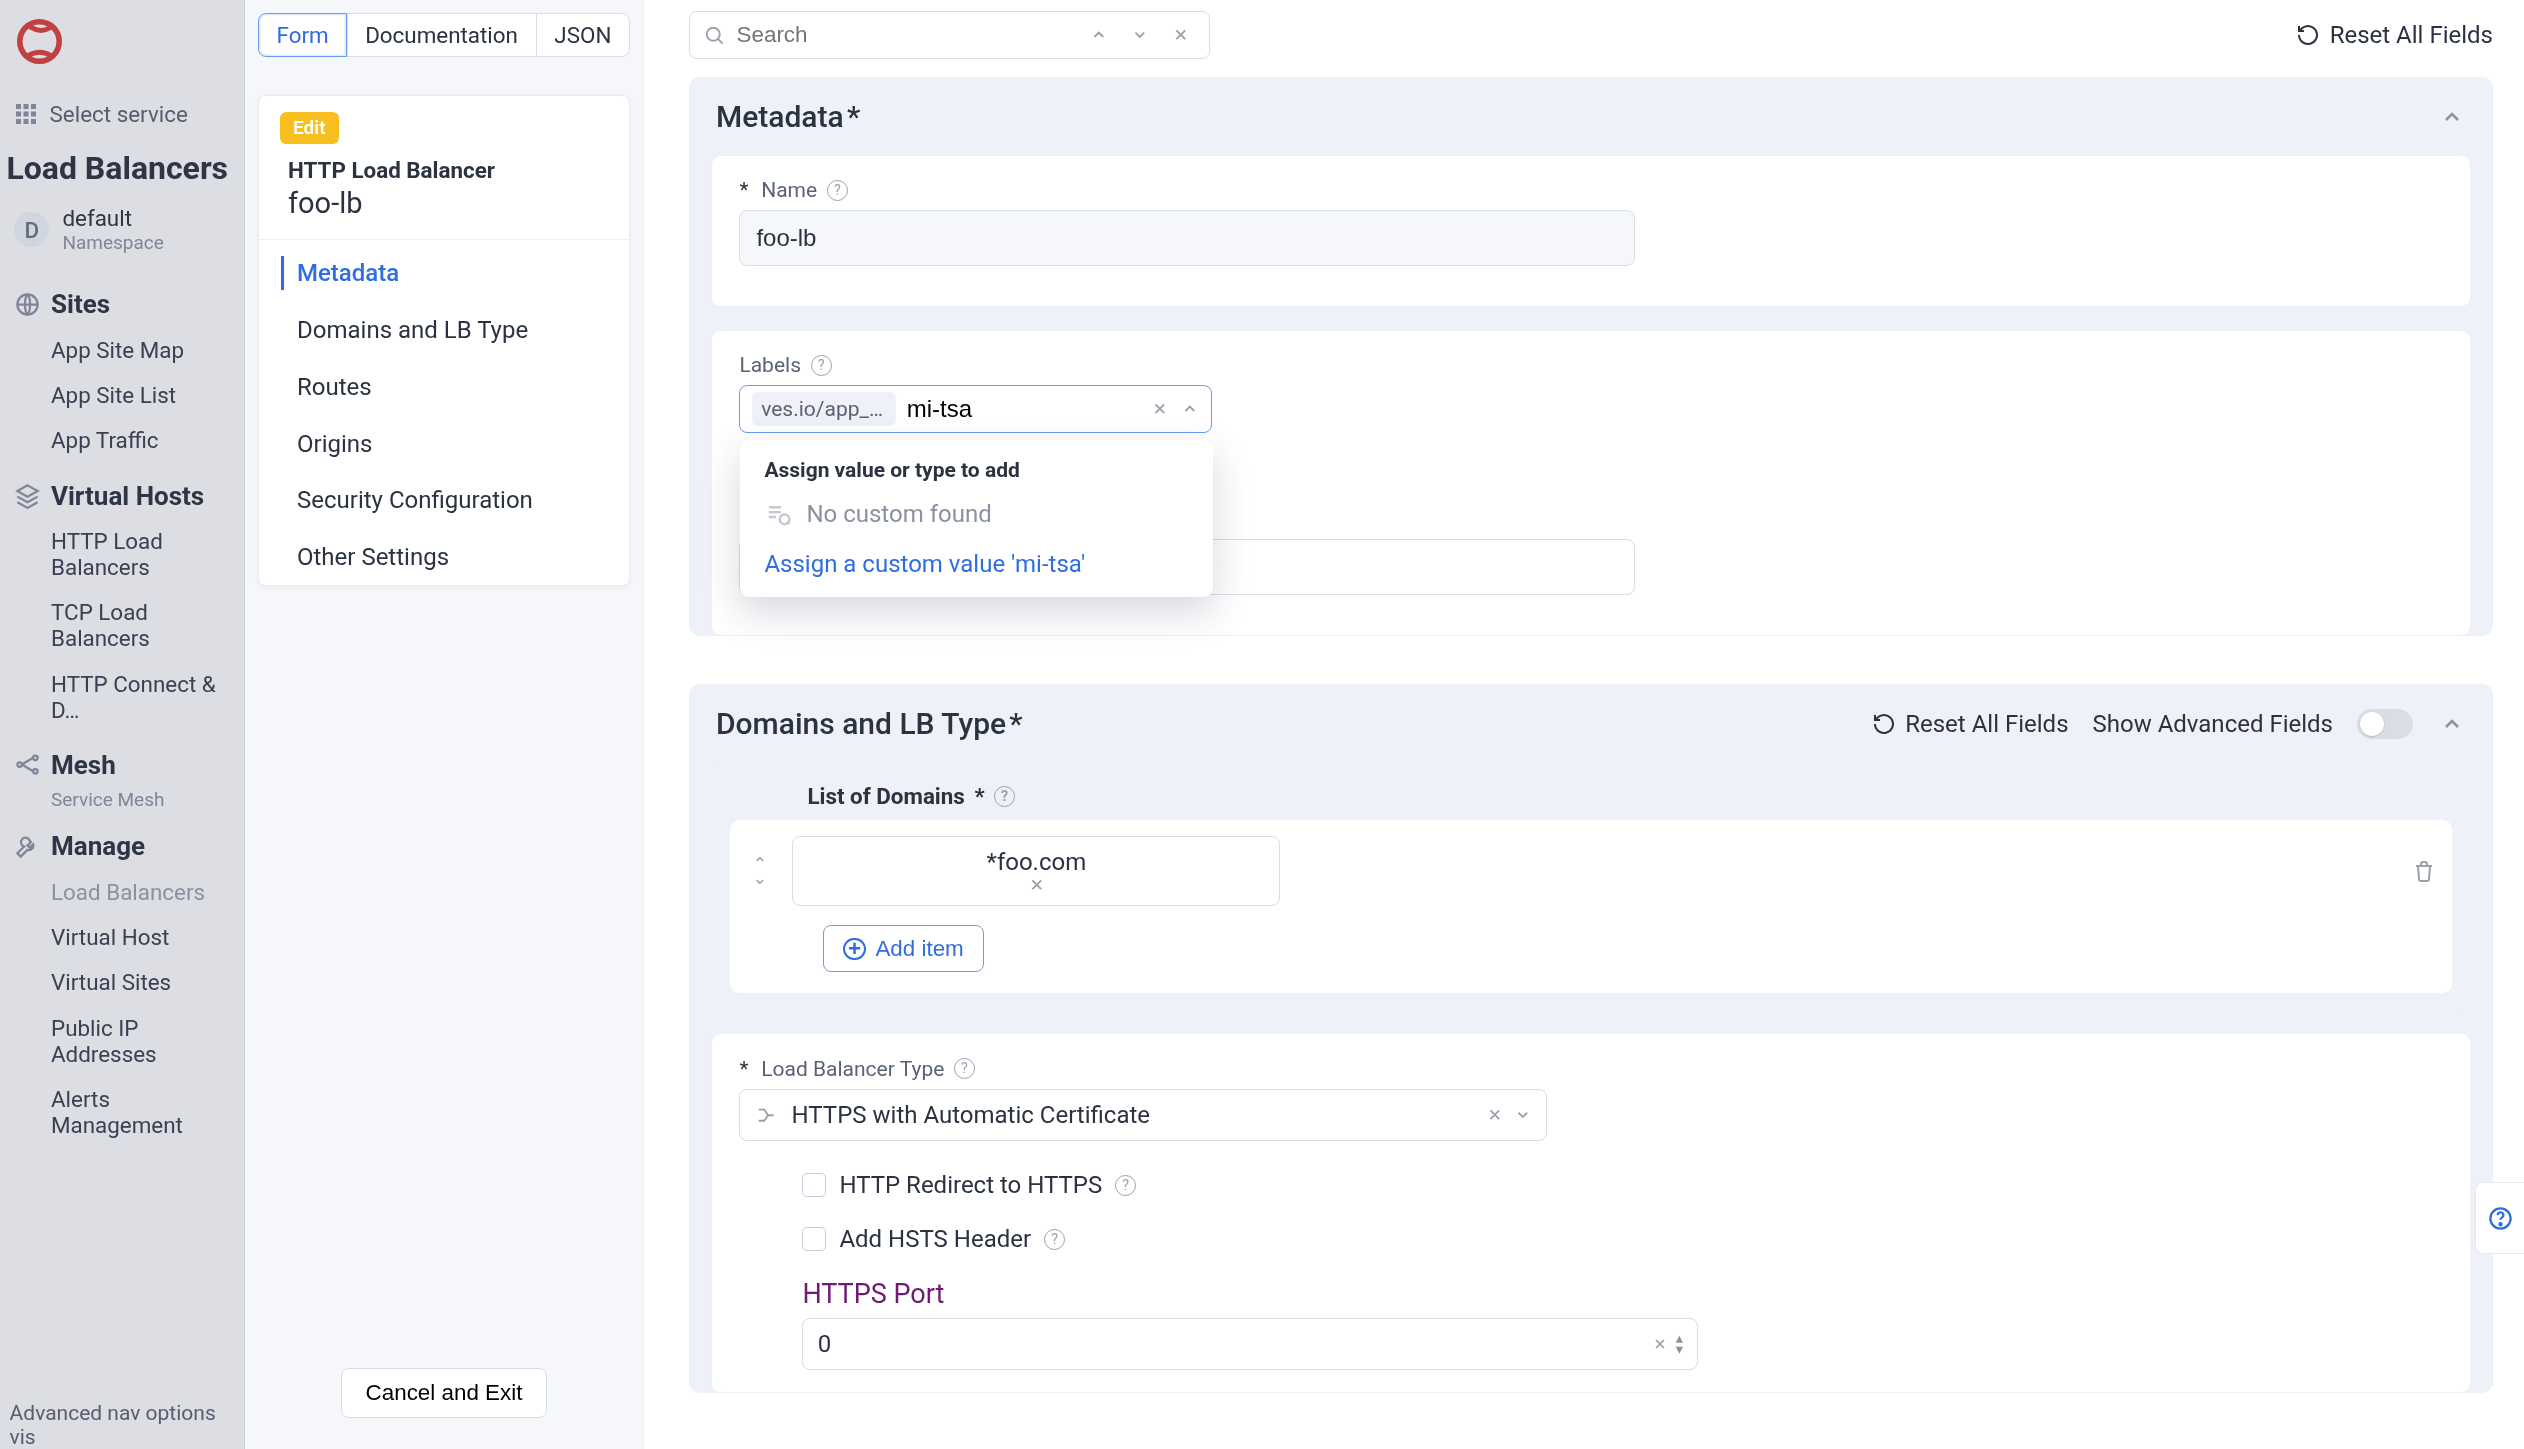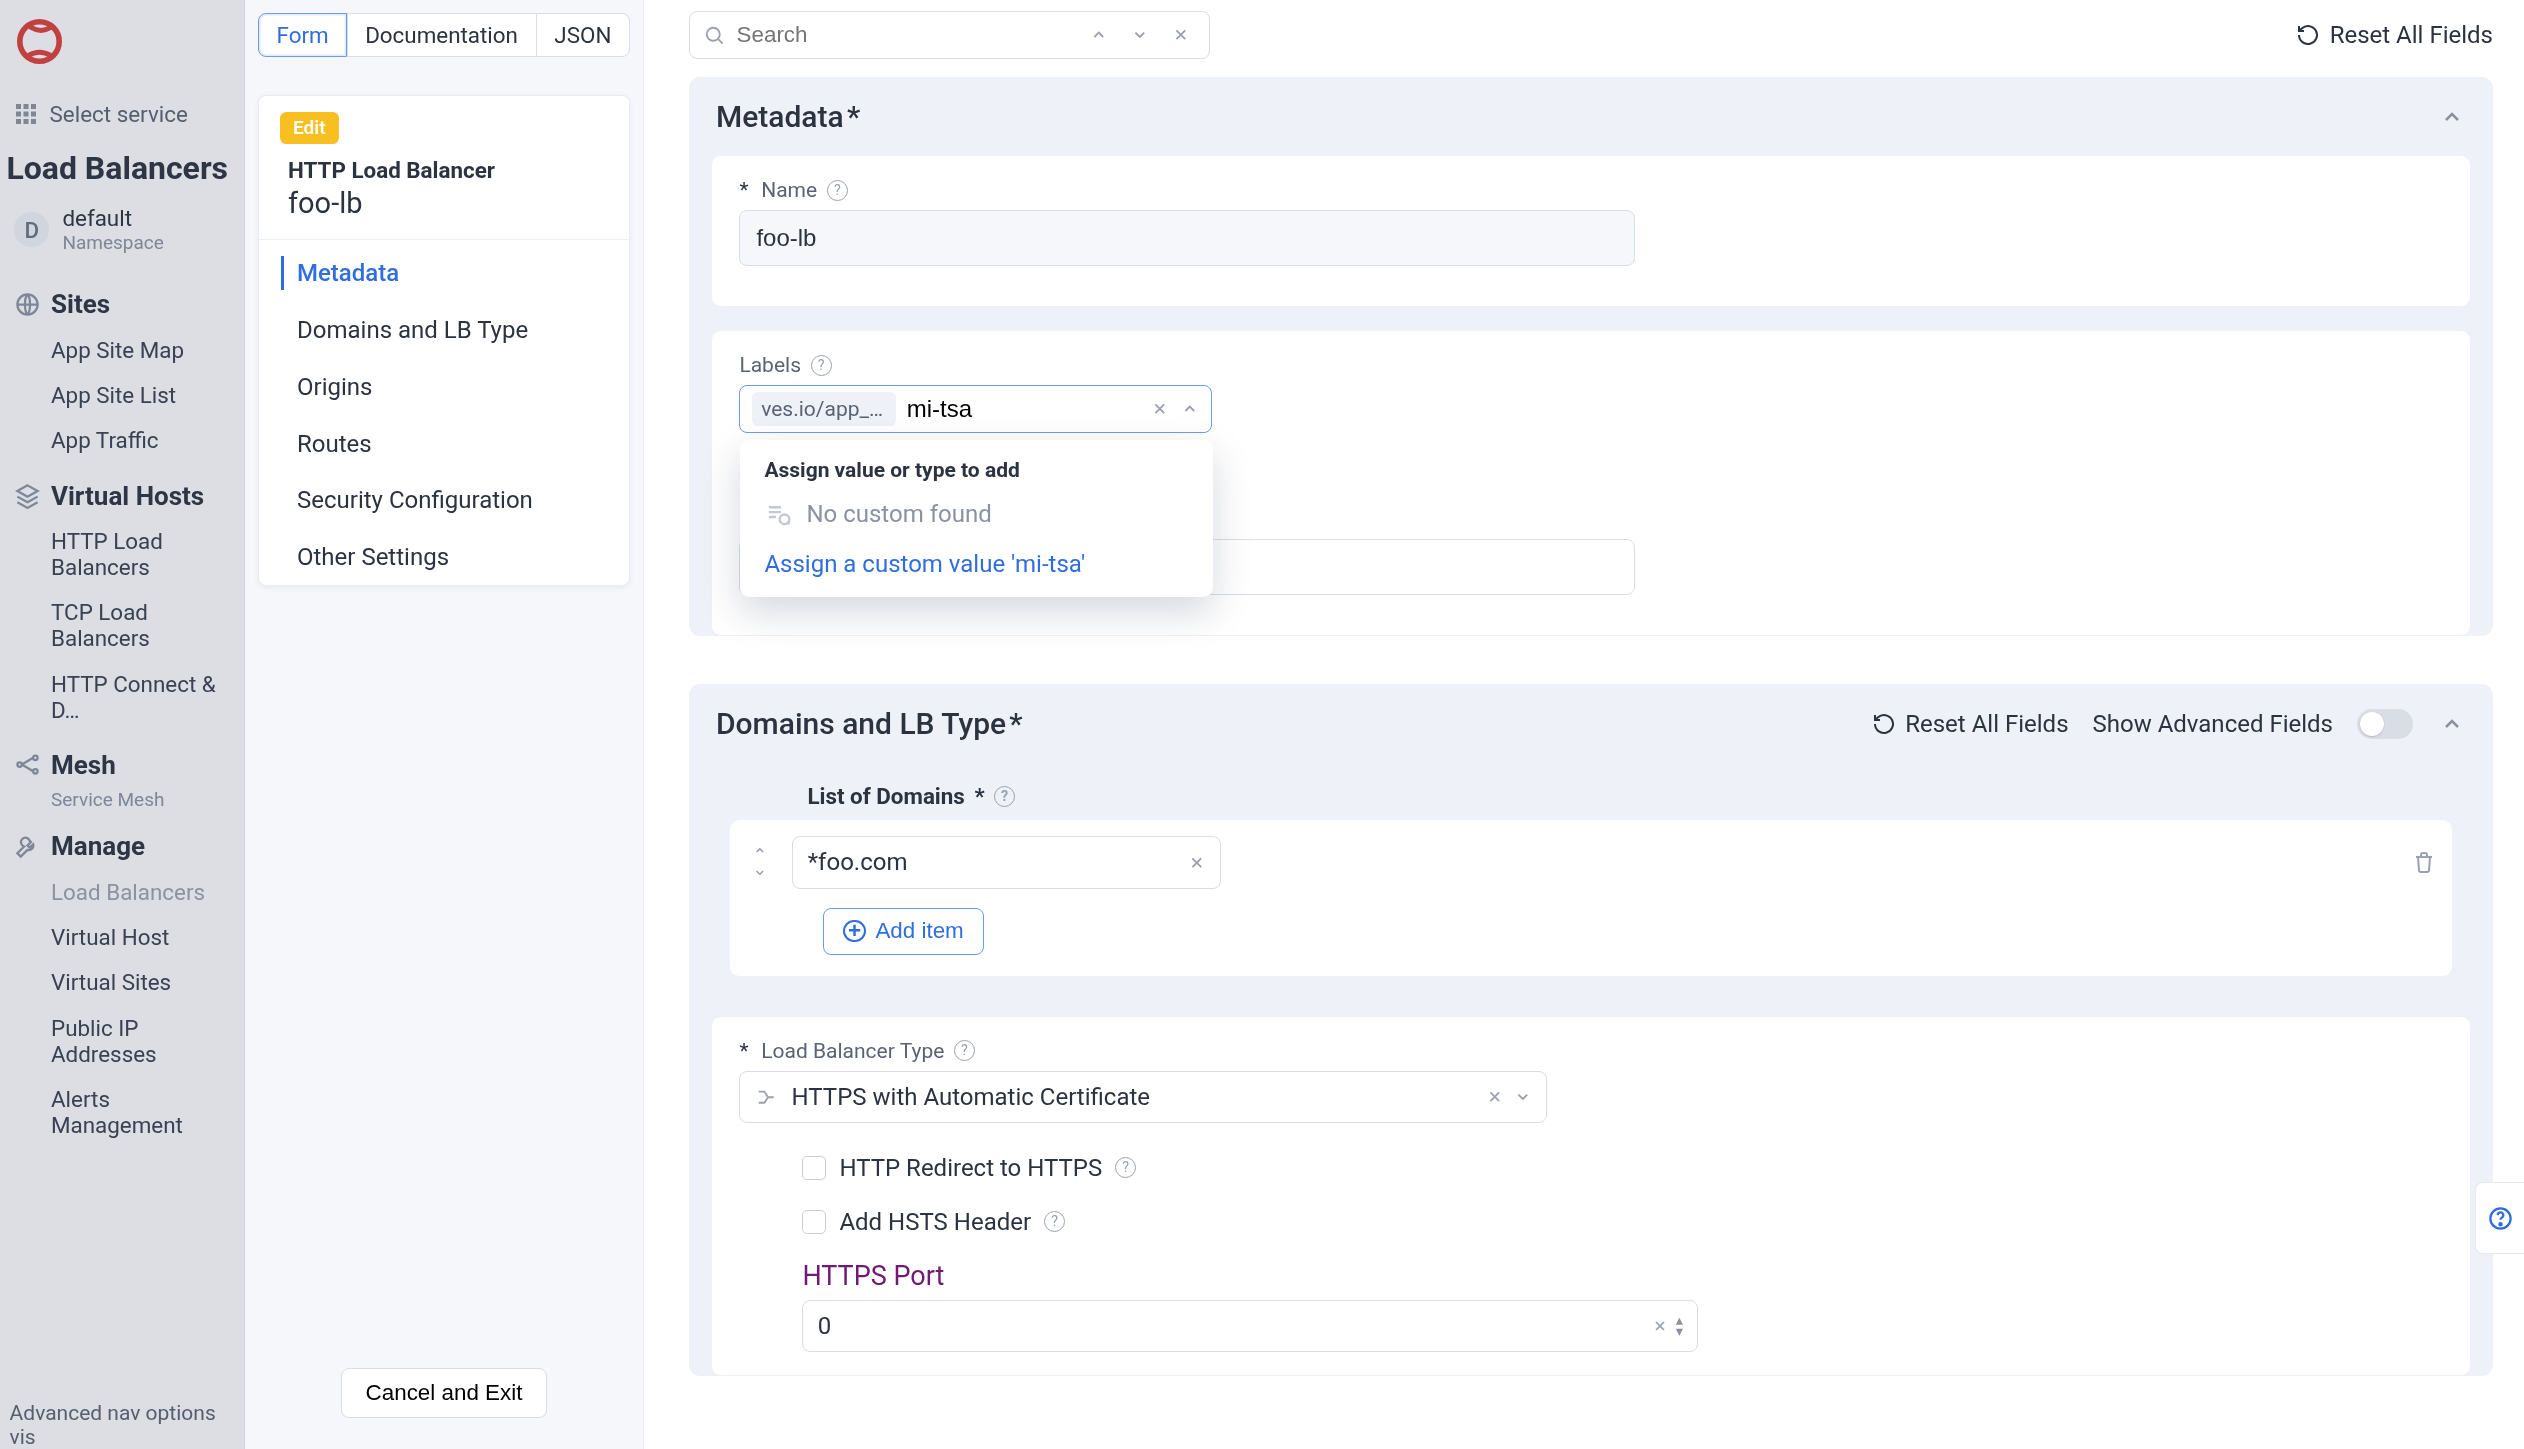--- a/index.html
+++ b/index.html
@@ -91,21 +91,21 @@
   .dropdown .dd-head { padding: 0 24px 11.2px 24px; font-weight:700; font-size:21px; color:#2c3340;}
   .dropdown .dd-none { display:flex; align-items:center; gap:13px; padding: 6.4px 24px 13px 24px; color:#8a92a2; font-size:24px;}
   .dropdown .dd-none svg{ width:29px; height:29px;}
   .dropdown .dd-assign { padding: 8px 24px 4.8px 24px; color:#2f6de0; font-size:24px; cursor:pointer;}
 
   .inner-sub { background:#eef1f7; border-radius:9.6px; margin: 6.4px 22.4px 22.4px 22.4px; padding: 14.4px 0 17.6px 0;}
   .inner-sub .sub-label{ font-size:22.4px; font-weight:700; padding: 6.4px 24px 8px 96px; display:flex; align-items:center; gap:9.6px;}
   .domain-row-wrap{ background:#fff; border-radius:9.6px; margin: 3.2px 19px 0 19px; padding: 16px 16px;}
   .domain-row{ display:flex; align-items:center; gap:19px; }
   .domain-row .reorder{ display:flex; flex-direction:column; color:#9aa0ac; font-size:17.6px; line-height:14.4px; width:27px; text-align:center;}
-  .domain-input{ width:429px; border:0.8px solid #d8dde6; border-radius:8px; padding:11.2px 14.4px; font-size:24px; display:flex; align-items:center; justify-content:space-between;}
+  .domain-input{ width:488px; border:0.8px solid #d8dde6; border-radius:8px; padding:11.2px 14.4px; font-size:24px; display:flex; align-items:center; justify-content:space-between;flex-direction:column;}
   .trash{ margin-left:auto; color:#9aa0ac; cursor:pointer;}
   .add-item-btn{ margin: 19px 0 4.8px 77px; display:inline-flex; align-items:center; gap:9.6px; color:#2f6de0; border:1.6px solid #6b9bf0; background:#fff; border-radius:8px; padding:9.6px 19px; font-size:22.4px; cursor:pointer;}
   .add-item-btn .plus{ width:22.4px; height:22.4px; border:2px solid #2f6de0; border-radius:50%; display:inline-flex; align-items:center; justify-content:center; font-weight:700;}
 
   .select-input{ width:808px; border:0.8px solid #d8dde6; border-radius:8px; padding:11.2px 14.4px; font-size:24px; display:flex; align-items:center; gap:14.4px;}
   .select-input .lead-ic{ color:#8a92a2;}
   .select-input .tail{ margin-left:auto; display:flex; gap:11.2px; color:#8a92a2;}
 
   .check-row{ display:flex; align-items:center; gap:13px; padding: 13px 0 13px 58px; font-size:24px;}
   .checkbox{ width:24px; height:24px; border:1.6px solid #c7cdd8; border-radius:4.8px;}
@@ -225,22 +225,22 @@
       <div class="tab">JSON</div>
     </div>
 
     <div class="card">
       <span class="edit-badge">Edit</span>
       <div class="card-heading">HTTP Load Balancer</div>
       <div class="card-sub">foo-lb</div>
       <div class="card-divider"></div>
       <a class="card-link active">Metadata</a>
       <a class="card-link">Domains and LB Type</a>
+      <a class="card-link">Routes</a>
       <a class="card-link">Origins</a>
-      <a class="card-link">Routes</a>
       <a class="card-link">Security Configuration</a>
       <a class="card-link">Other Settings</a>
     </div>
 
     <div class="cancel-row">
       <button class="btn-outline">Cancel and Exit</button>
     </div>
   </div>
 
   <div class="form-col">

